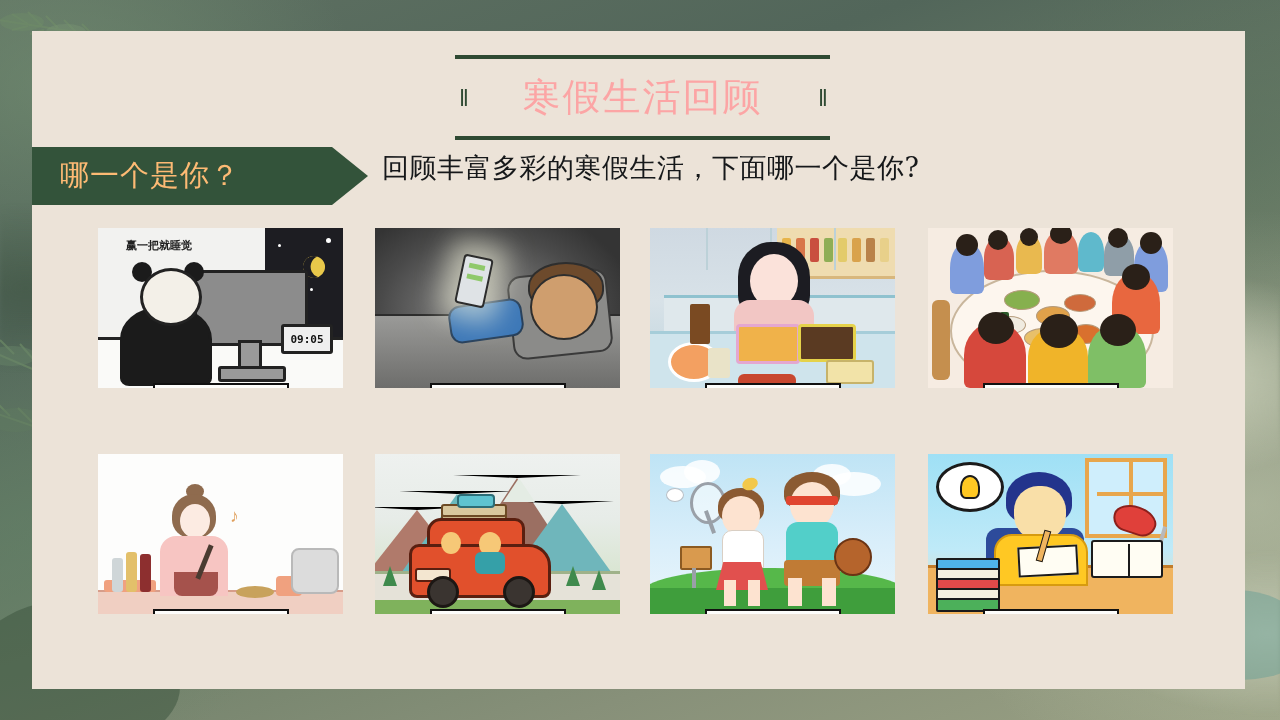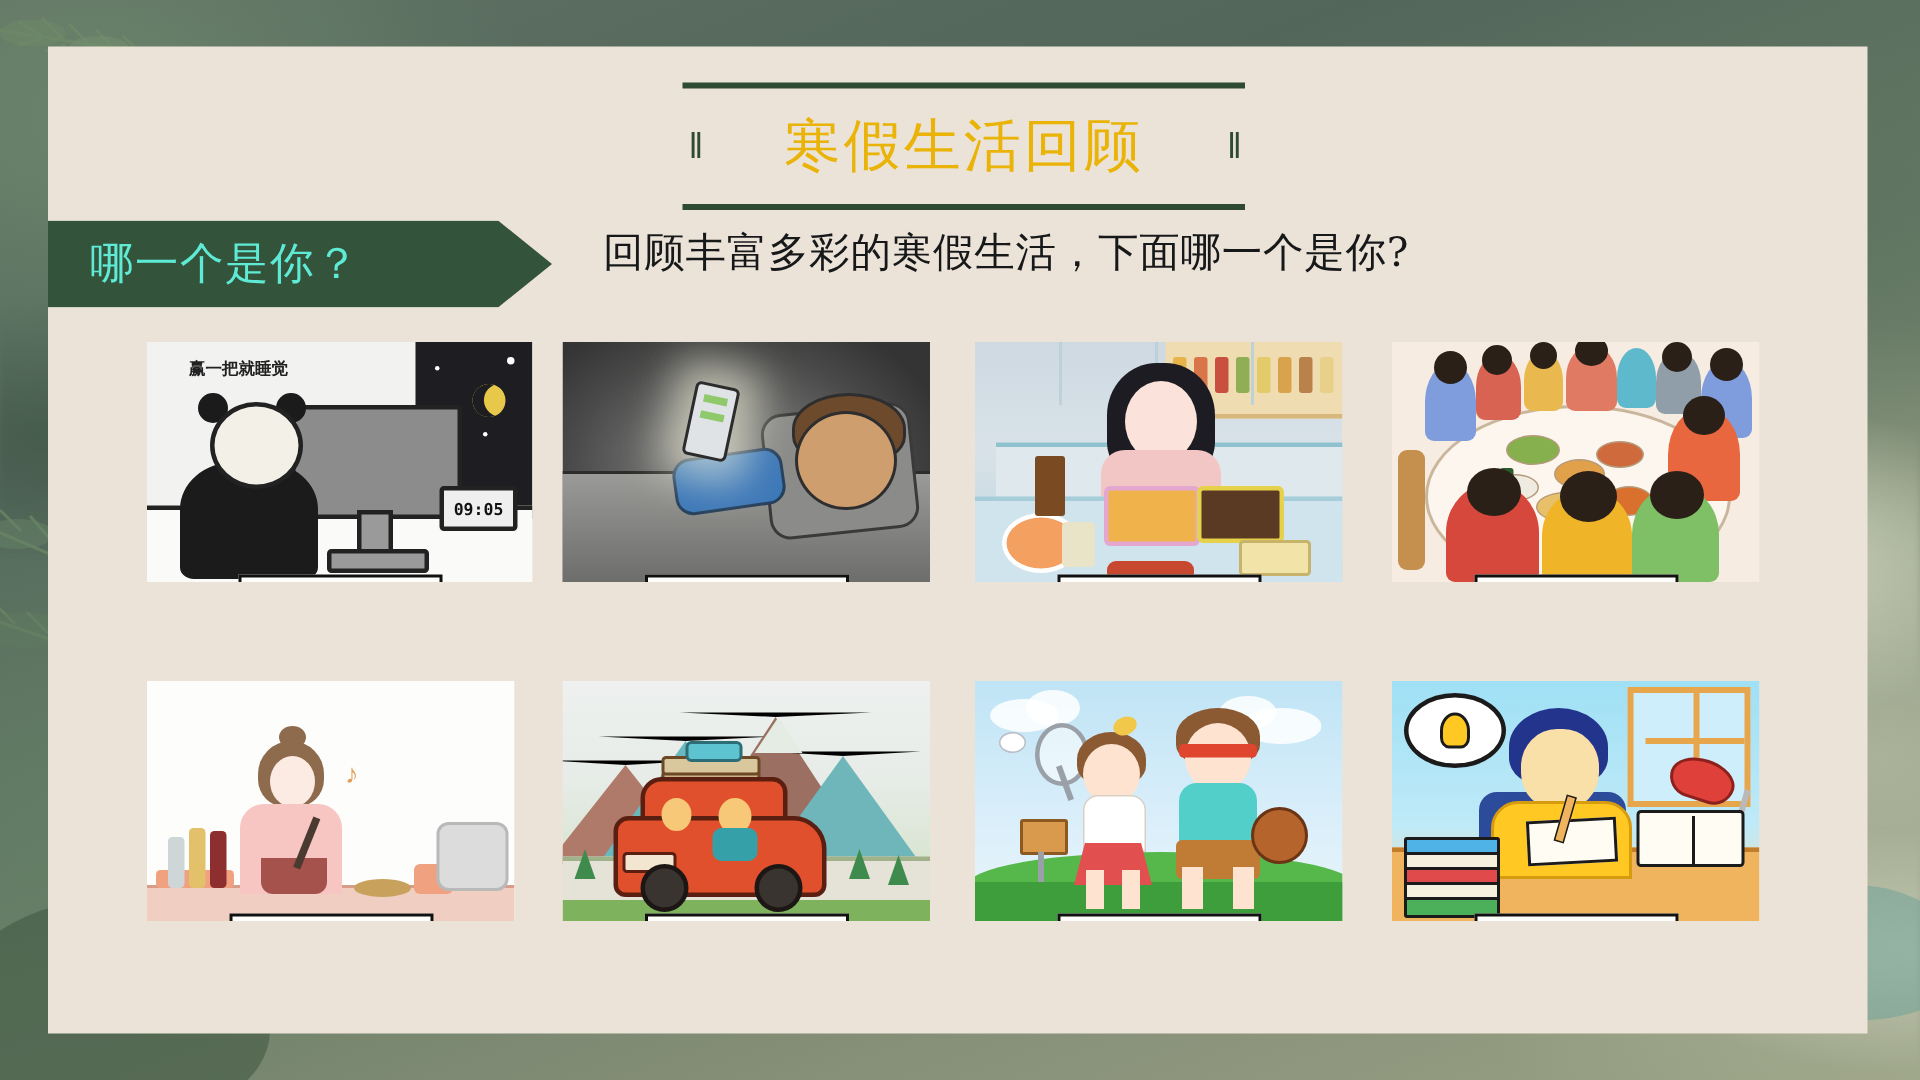--- a/index.html
+++ b/index.html
@@ -34,36 +34,36 @@
   .panel{position:absolute;left:32px;top:31px;width:1213px;height:658px;
     background:#ece3d8;}
 
   
   .title-wrap{position:absolute;left:455px;top:55px;width:375px;height:85px;}
   .title-rule{position:absolute;left:0;width:375px;height:4px;background:#2f4a33;}
   .title-rule.top{top:0;}
   .title-rule.bot{bottom:0;}
   .title-text{position:absolute;left:0;top:0;width:375px;height:85px;
     display:flex;align-items:center;justify-content:center;
-    font-size:38px;letter-spacing:2px;color:#eab308;
+    font-size:38px;letter-spacing:2px;color:#fca5a5;
     font-family:"DejaVu Serif","Liberation Serif",serif;}
   .tick{position:absolute;top:50%;transform:translateY(-50%);
     font-size:24px;color:#2f4a33;letter-spacing:-2px;font-family:"Liberation Sans",sans-serif;}
   .tick.l{left:4px;}
   .tick.r{right:4px;}
 
   
   .tag{position:absolute;left:32px;top:147px;width:336px;height:58px;
     background:#33533a;
     clip-path:polygon(0 0, 300px 0, 336px 29px, 300px 58px, 0 58px);
     display:flex;align-items:center;}
-  .tag span{margin-left:28px;font-size:29px;color:#5eead4;letter-spacing:1px;
+  .tag span{margin-left:28px;font-size:29px;color:#fdba74;letter-spacing:1px;
     font-family:"DejaVu Serif","Liberation Serif",serif;}
   .subtitle{position:absolute;left:382px;top:150px;font-size:27px;color:#16181a;
-    letter-spacing:.5px;font-family:"DejaVu Serif","Liberation Serif",serif;margin-left:20px;}
+    letter-spacing:.5px;font-family:"DejaVu Serif","Liberation Serif",serif;}
 
   
   .grid{position:absolute;left:98px;top:228px;width:1075px;}
   .row{position:relative;height:226px;}
   .card{position:absolute;width:245px;height:160px;overflow:hidden;}
   .card .pic{position:absolute;inset:0;overflow:hidden;}
   .label{position:absolute;left:50%;transform:translateX(-50%);
     top:155px;background:#fdfdfb;border:2px solid #111;
     padding:4px 14px;font-size:24px;color:#2d4a32;letter-spacing:2px;white-space:nowrap;
     font-family:"DejaVu Serif","Liberation Serif",serif;z-index:5;}
@@ -229,21 +229,21 @@
 
   <div class="tag">
     <span>哪一个是你？</span>
   </div>
   <div class="subtitle">回顾丰富多彩的寒假生活，下面哪一个是你?</div>
 
   <div class="grid">
 
     <div class="row">
 
-      <div class="card" style="left:0;padding-left:12px;">
+      <div class="card" style="left:0;">
         <div class="pic p1">
           <div class="night"></div>
           <div class="moon"></div>
           <div class="star" style="right:62px;top:16px;"></div>
           <div class="star" style="right:30px;top:60px;"></div>
           <div class="star" style="right:68px;top:76px;"></div>
           <div class="star" style="right:12px;top:10px;width:5px;height:5px;"></div>
           <div class="desk"></div>
           <div class="mon"></div>
           <div class="monstand"></div>

